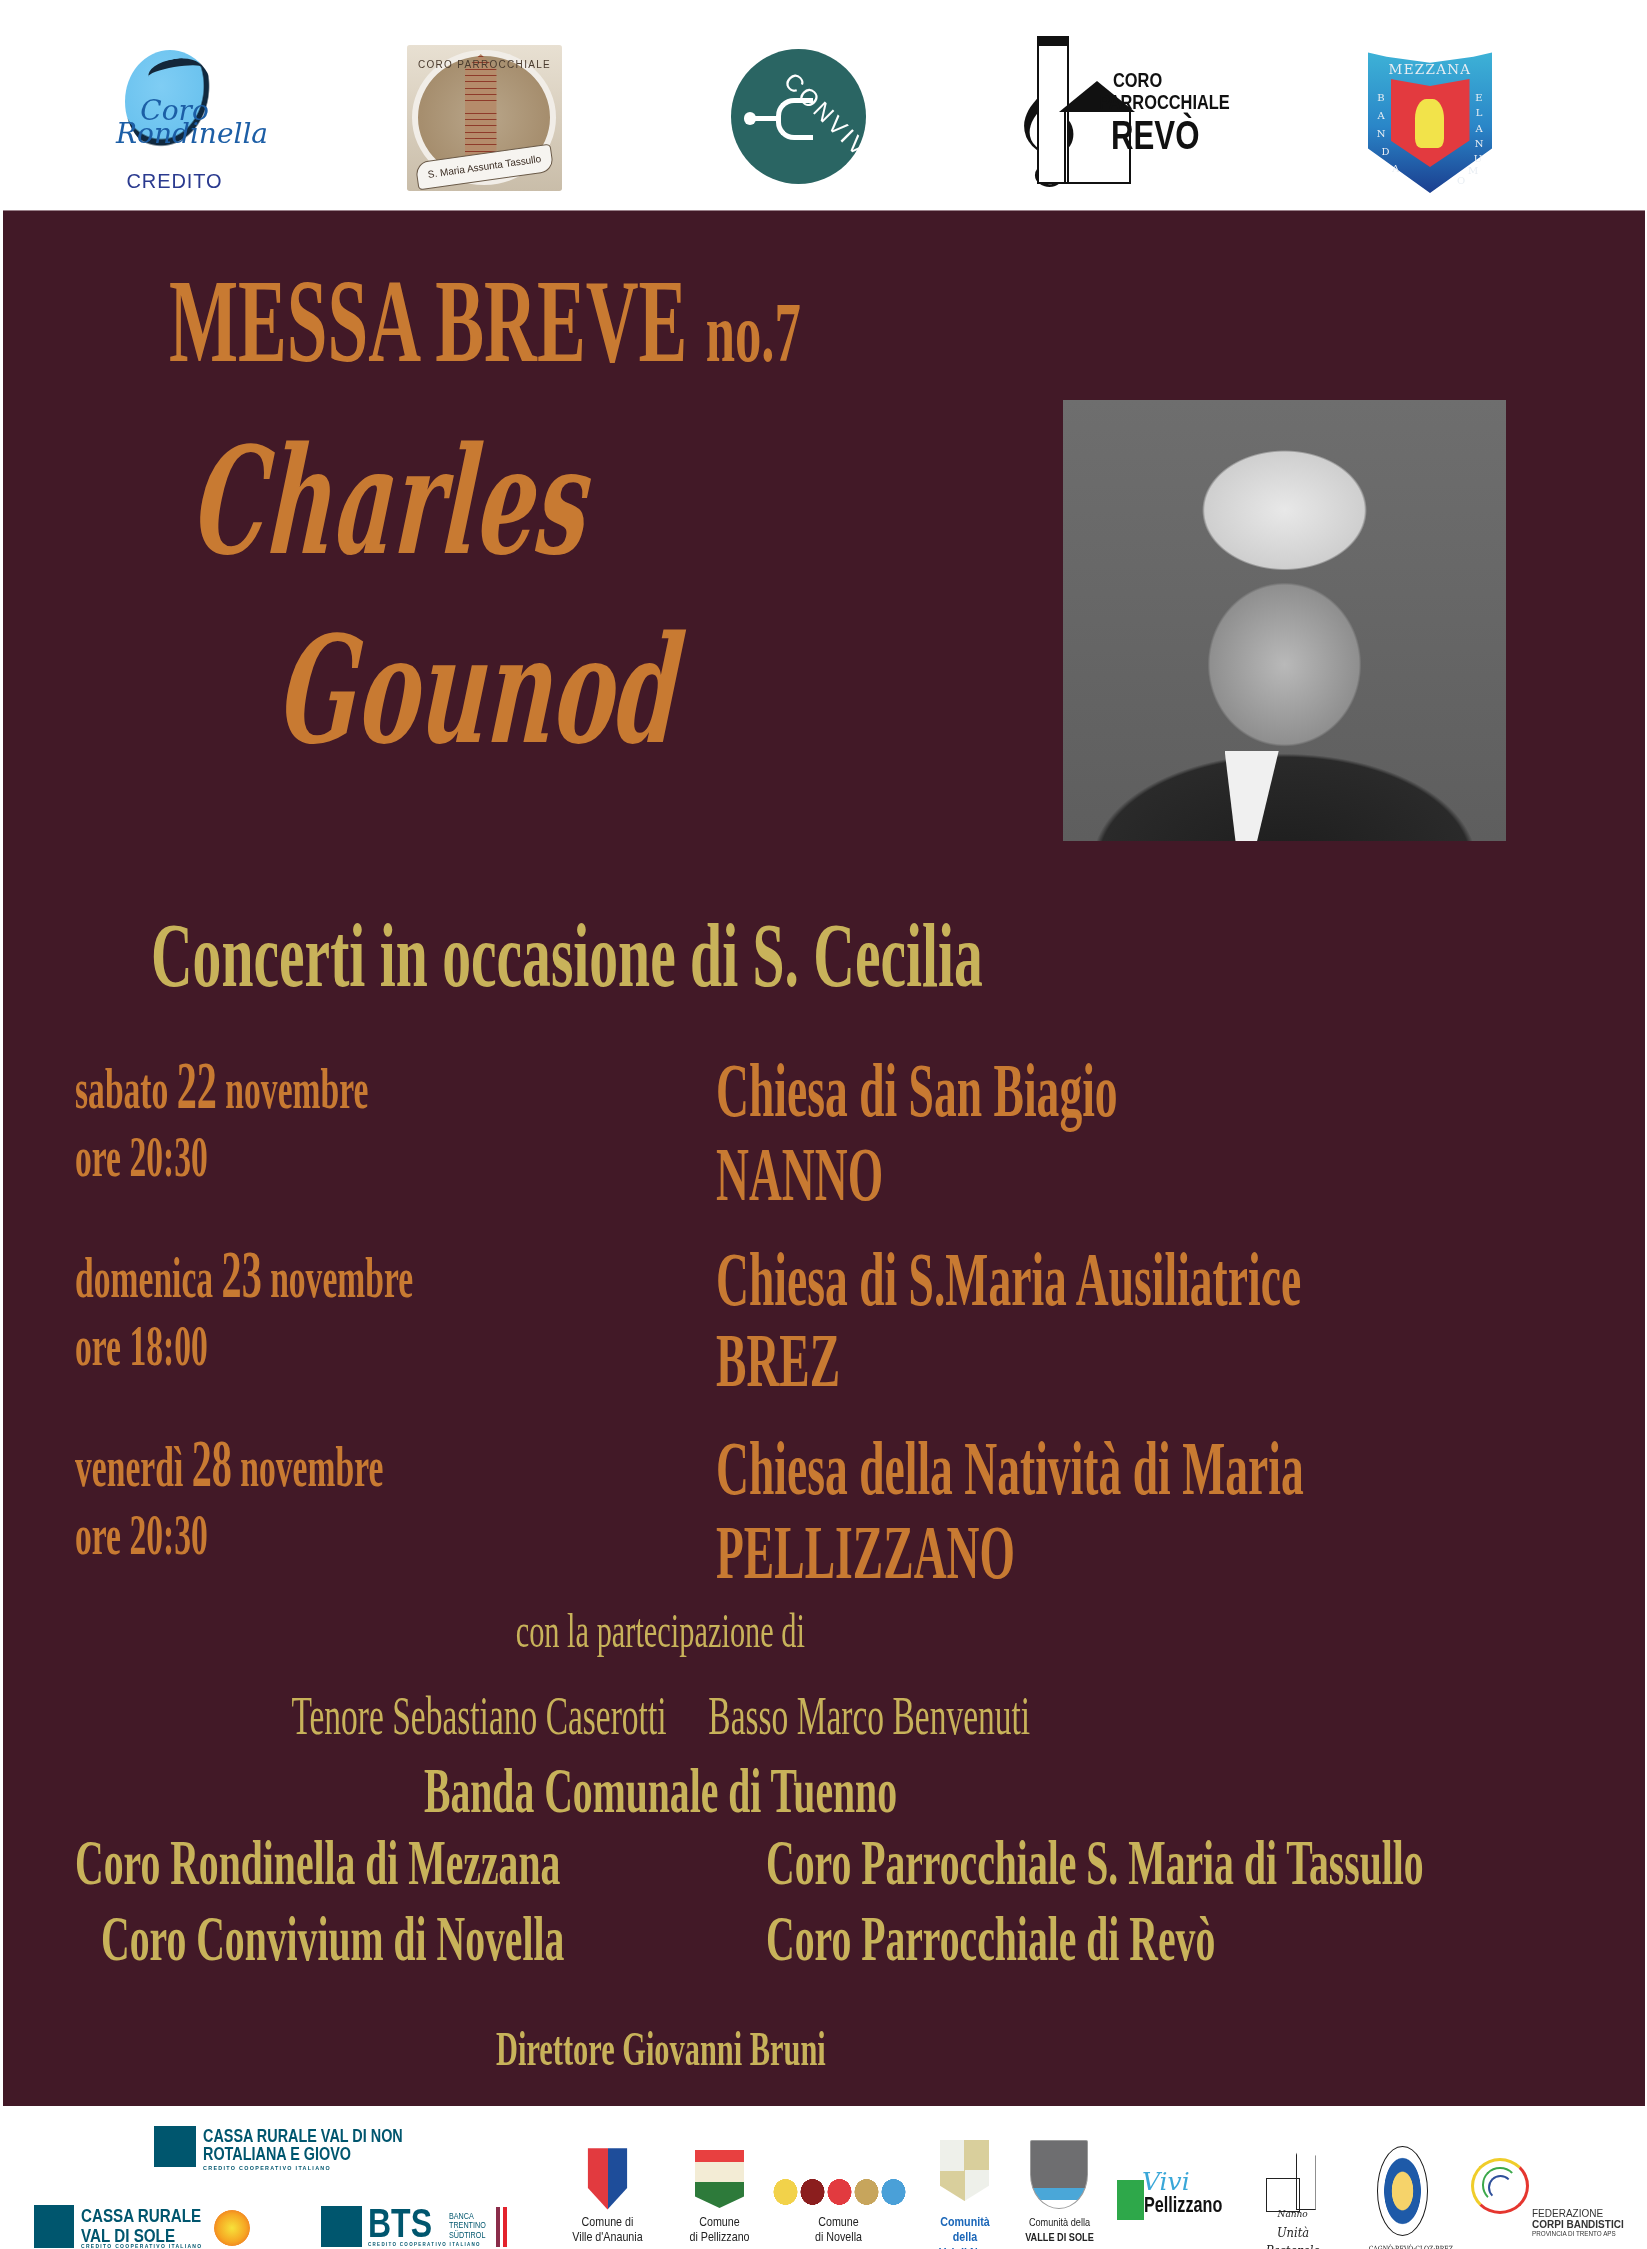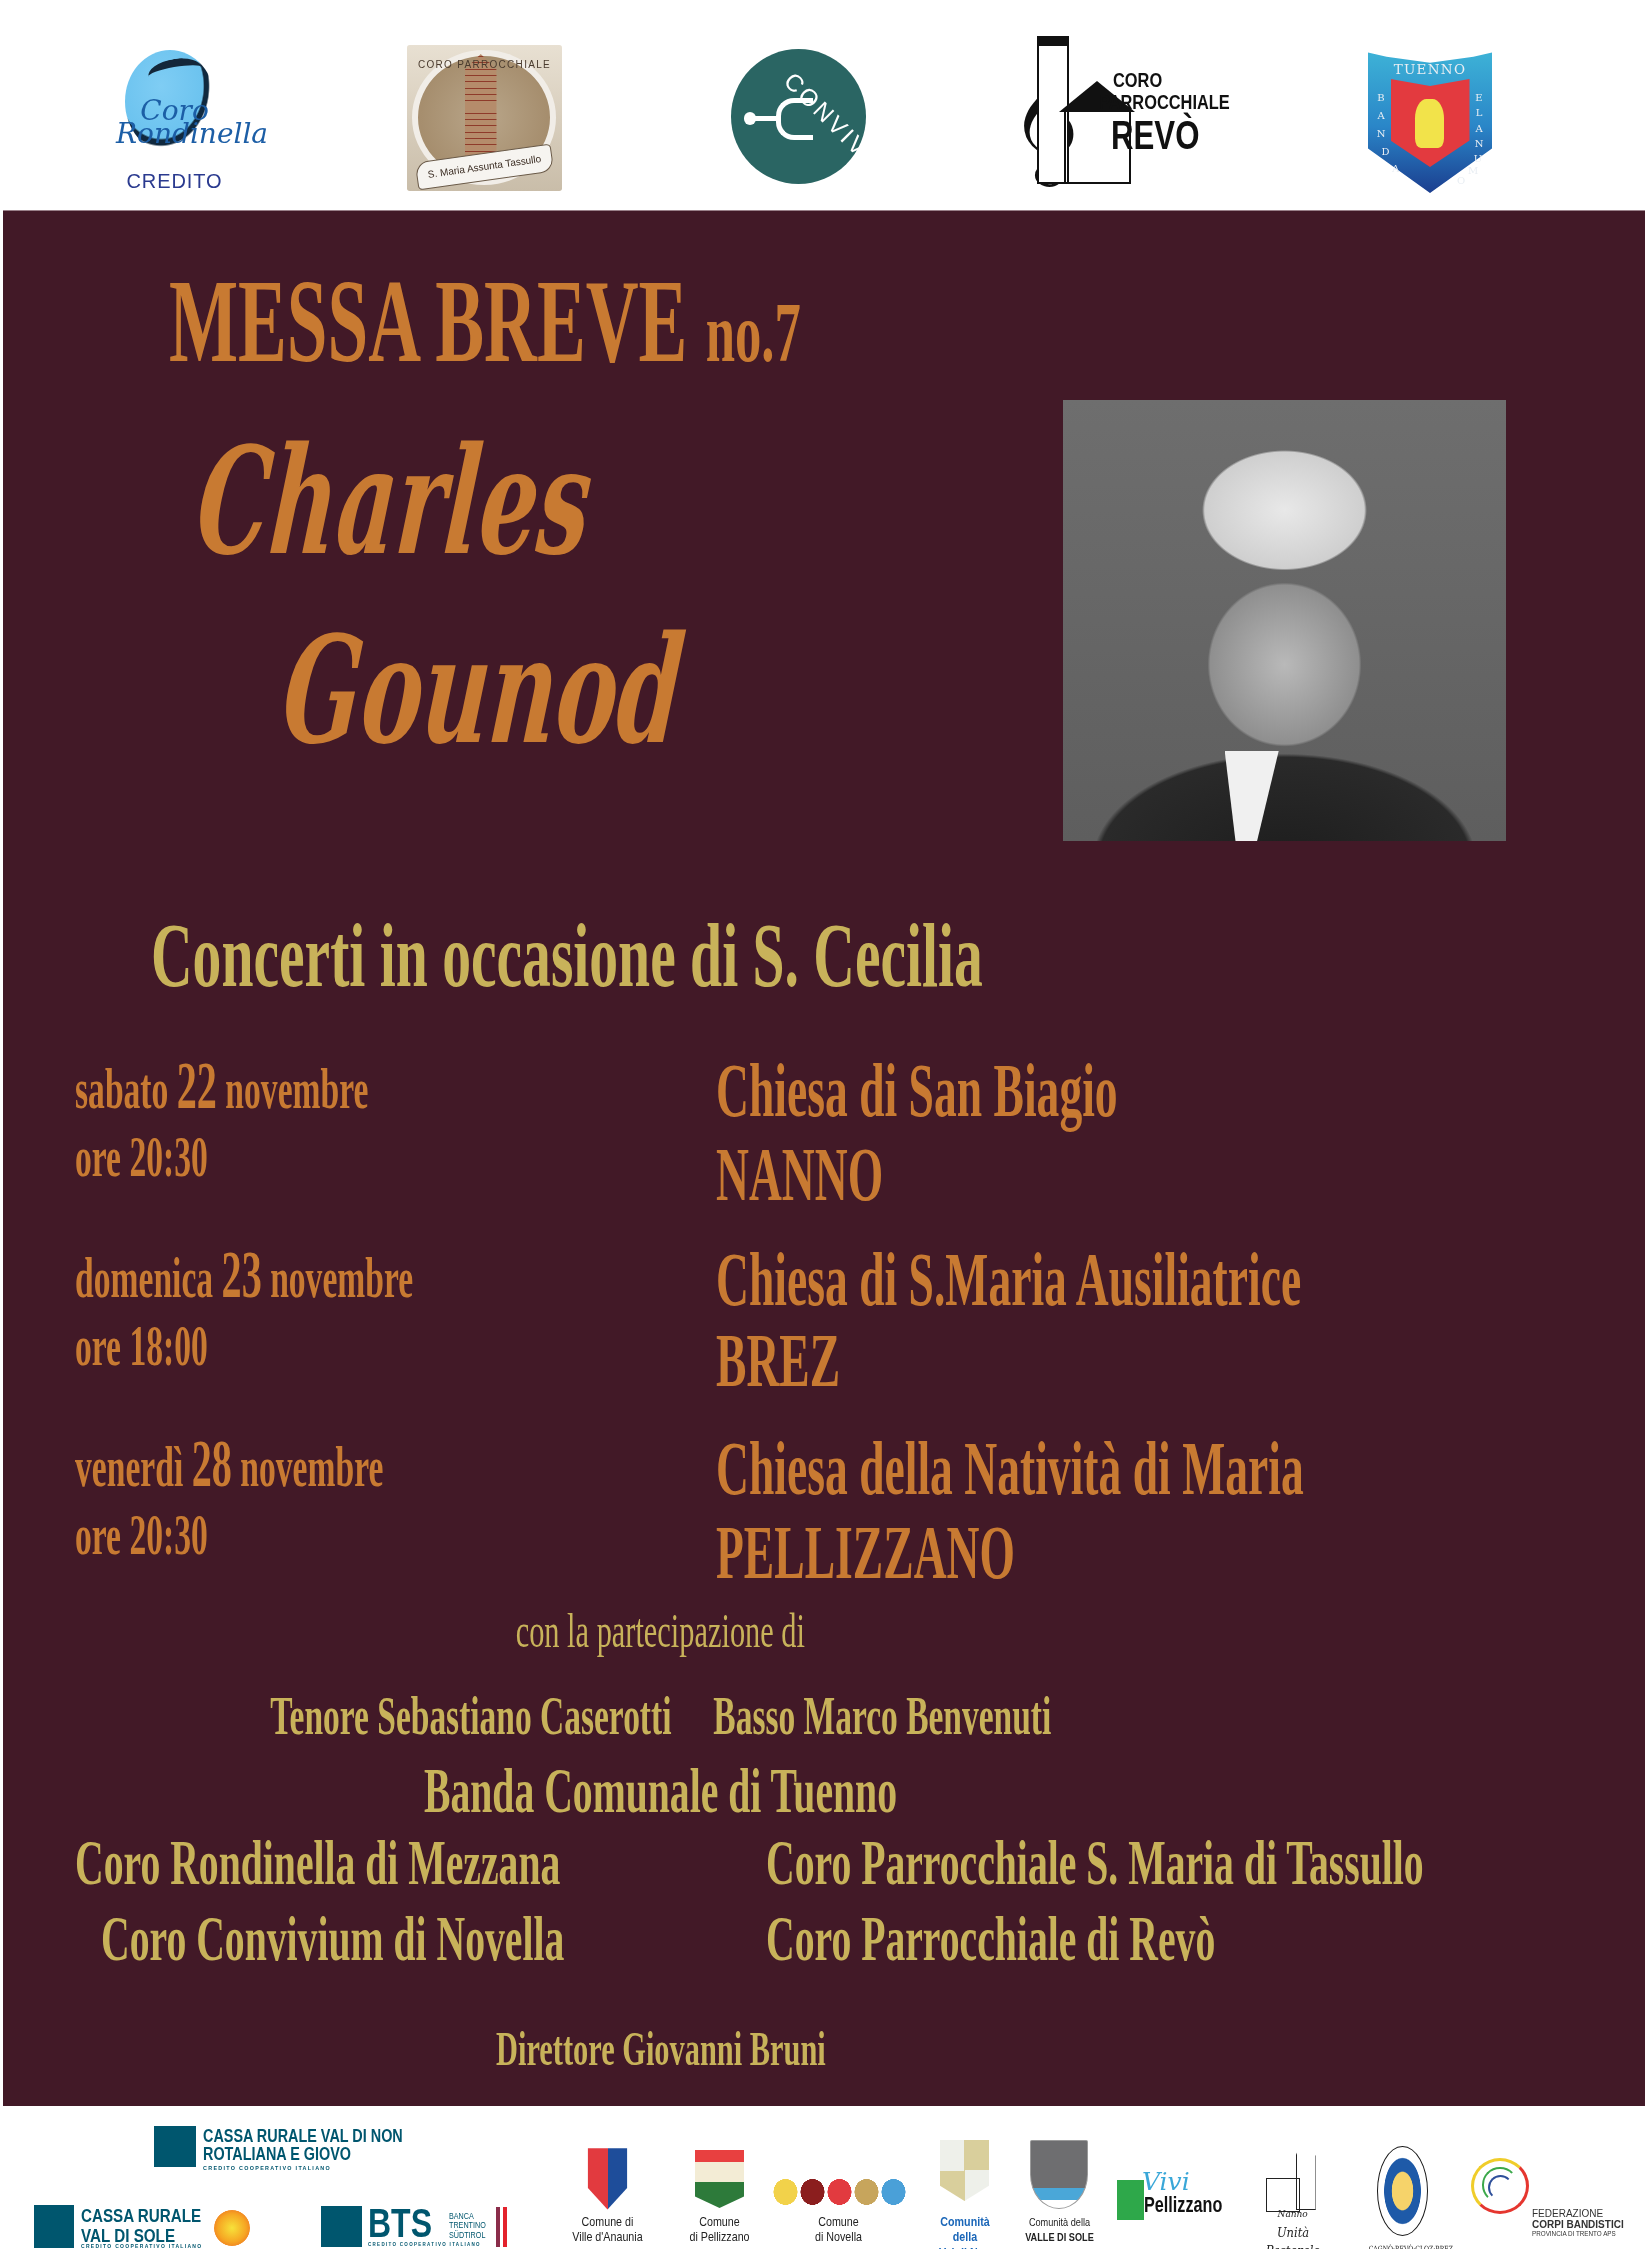--- a/index.html
+++ b/index.html
@@ -77,21 +77,21 @@
 
   .ev-date { position:absolute; left:72px; font-size:56px; line-height:56px; font-weight:bold; transform: scaleX(0.60); }
   .ev-date .num { font-size:67px; }
   .ev-time { position:absolute; left:72px; font-size:56px; line-height:56px; font-weight:bold; transform: scaleX(0.60); }
   .ev-church { position:absolute; left:713px; font-size:76px; line-height:76px; font-weight:bold; transform: scaleX(0.60); }
   .ev-town { position:absolute; left:713px; font-size:76px; line-height:76px; font-weight:bold; transform: scaleX(0.60); }
 
   .center-line { position:absolute; left:0; width:1316px; text-align:center; }
   .center-line .cond { transform-origin: 50% 50%; }
   .part-intro { top:1395px; font-size:49px; line-height:49px; }
-  .soloists { top:1478px; font-size:54px; line-height:54px; font-weight:bold; }
+  .soloists { top:1478px; font-size:54px; line-height:54px; font-weight:normal; }
   .banda { top:1548px; font-size:64px; line-height:64px; font-weight:bold; }
   .choirs-row { position:absolute; font-size:64px; line-height:64px; font-weight:bold; transform: scaleX(0.62); transform-origin: 0 0; white-space: nowrap; }
   .director { top:1813px; font-size:49px; line-height:49px; font-weight:bold; }
 
   
   .footer { position:absolute; left:0; top:2106px; width:1647px; height:179px; background:#fff; }
   .bank { position:absolute; }
   .bank .sq { position:absolute; left:0; top:0; background:#00566e; }
   .bank .sq::before { content:""; position:absolute; background:#f7bf4d; }
   .bank .sq::after { content:""; position:absolute; background:#fff; }
@@ -134,21 +134,21 @@
     <div class="church"></div>
     <div class="t1">CORO</div>
     <div class="t2">PARROCCHIALE</div>
     <div class="t3">REVÒ</div>
   </div>
 
   <div class="logo tuen">
     <div class="shield"></div>
     <div class="inner"></div>
     <div class="lyre"></div>
-    <div class="name">TUENNO</div>
+    <div class="name">MEZZANA</div>
     <div class="l" style="left:8px;top:45px;">B</div>
     <div class="l" style="left:8px;top:63px;">A</div>
     <div class="l" style="left:8px;top:81px;">N</div>
     <div class="l" style="left:12.6px;top:99px;">D</div>
     <div class="l" style="left:22.5px;top:116px;">A</div>
     <div class="l" style="left:106px;top:45px;">E</div>
     <div class="l" style="left:106px;top:60px;">L</div>
     <div class="l" style="left:106px;top:76px;">A</div>
     <div class="l" style="left:106px;top:91px;">N</div>
     <div class="l" style="left:105px;top:106px;">U</div>

